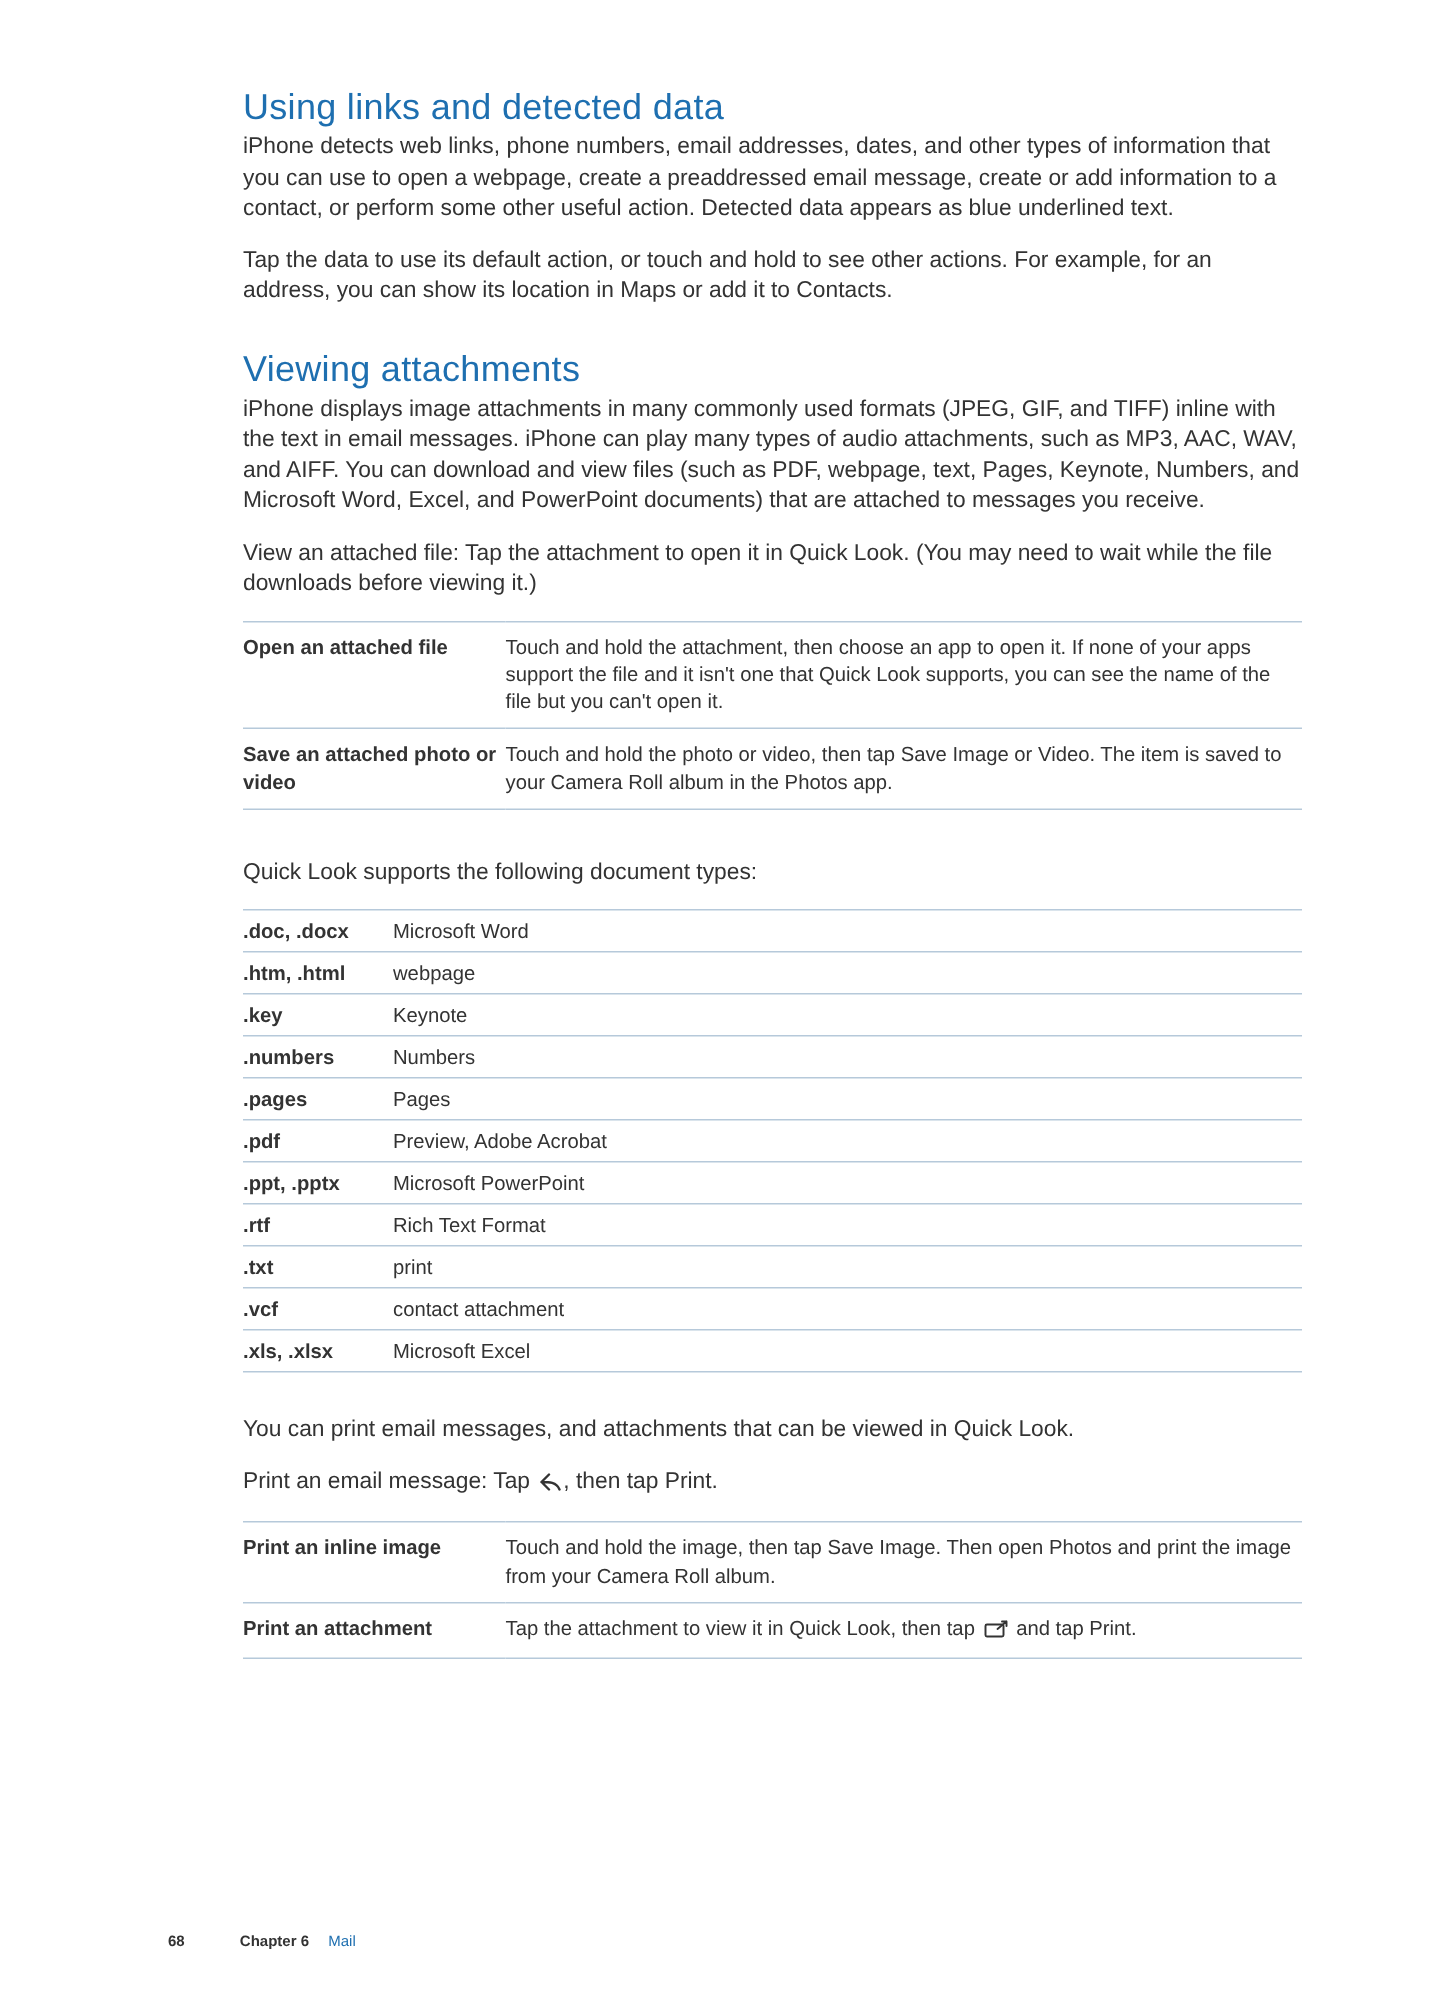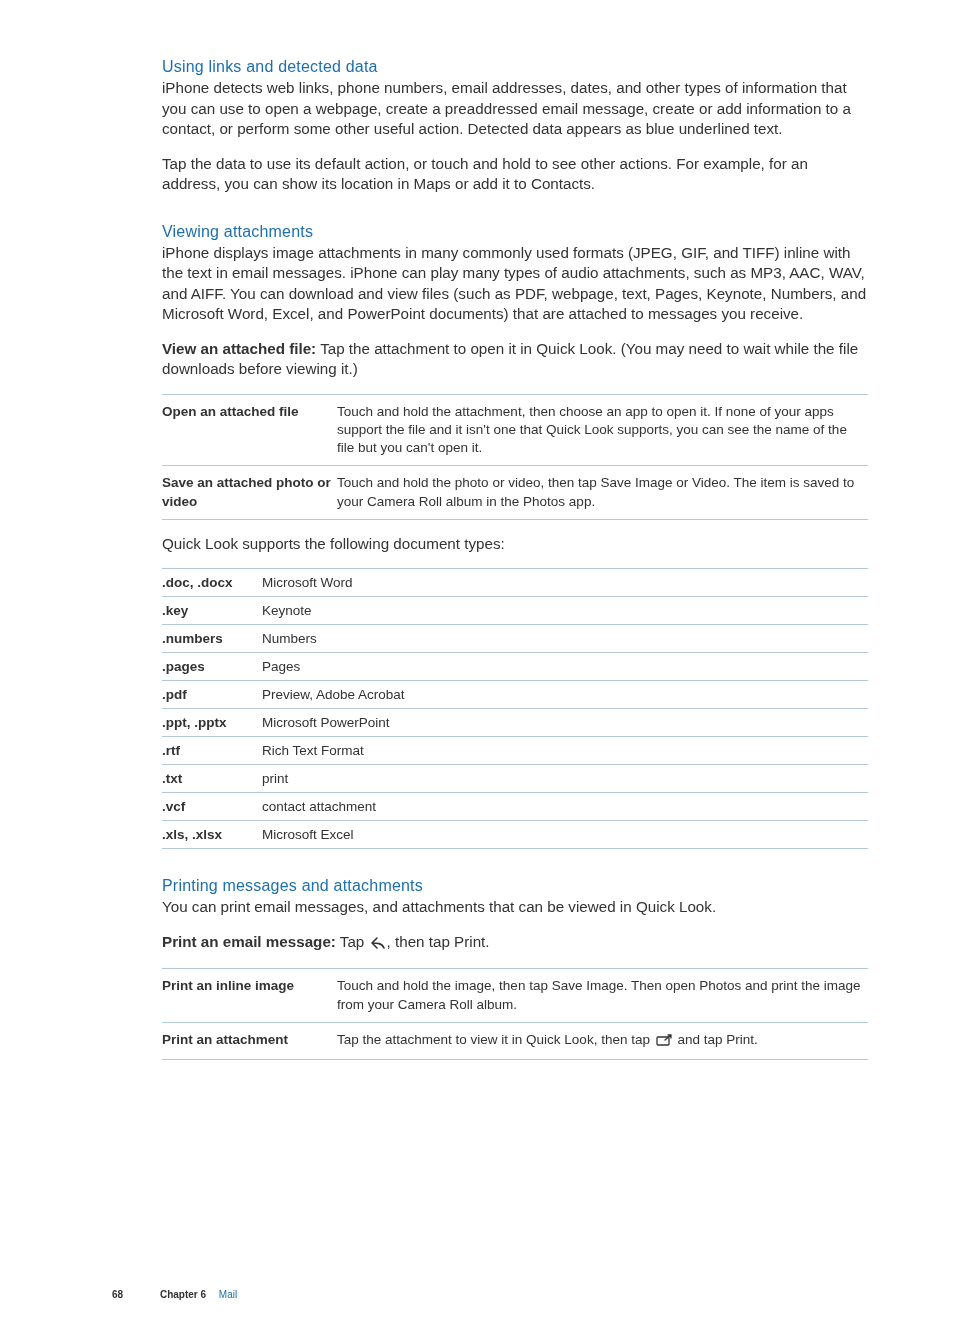--- a/index.html
+++ b/index.html
@@ -1,23 +1,23 @@
 <!DOCTYPE html>
 <html><head>
   <meta charset="utf-8">
   <style>
     * { box-sizing: border-box; margin: 0; padding: 0; }
     html, body { width: 954px; height: 1336px; background: #fff; font-family: "Myriad Pro", "Segoe UI", "Helvetica Neue", Arial, sans-serif; color: #333; }
     .page { padding: 58px 86px 0 96px; }
     .content { margin-left: 66px; }
-    h2 { color: #1e6fb0; font-weight: 400; font-size: 16px; margin-bottom: 2px; letter-spacing: 0.2px; }
+    h2 { color: #1e6fb0; font-weight: 400; font-size: 24px; margin-bottom: 2px; letter-spacing: 0.2px; }
     p { font-size: 15.2px; line-height: 1.35; color: #333; margin-bottom: 14px; }
     .section { margin-bottom: 28px; }
-    .bold-run { font-weight: 700; color: #333; }
-    table.info { width: 100%; border-collapse: collapse; font-size: 13.5px; margin-top: 4px; margin-bottom: 14px; }
+    .bold-run { font-weight: 400; color: #333; }
+    table.info { width: 100%; border-collapse: collapse; font-size: 13.5px; margin-top: 4px; margin-bottom: 32px; }
     table.info td { padding: 8px 6px 8px 0; vertical-align: top; border-top: 1px solid #b6c9da; line-height: 1.35; }
     table.info tr:last-child td { border-bottom: 1px solid #b6c9da; }
     table.info td:first-child { width: 175px; font-weight: 600; color: #333; }
     table.types { width: 100%; border-collapse: collapse; font-size: 13.5px; }
     table.types td { padding: 6px 6px 6px 0; vertical-align: top; border-top: 1px solid #b6c9da; }
     table.types tr:last-child td { border-bottom: 1px solid #b6c9da; }
     table.types td:first-child { width: 100px; font-weight: 600; color: #333; }
     .icon-inline { display: inline-block; vertical-align: -2px; margin: 0 2px; }
     .footer { position: absolute; left: 112px; bottom: 36px; font-size: 10px; color: #333; }
     .footer .pagenum { font-weight: 600; margin-right: 34px; }
@@ -61,20 +61,24 @@
 
       <p>Quick Look supports the following document types:</p>
 
       <table class="types">
         <tbody>
               <tr>
                 <td>.doc, .docx</td>
                 <td>Microsoft Word</td>
               </tr>
         <tr>
+                <td>.htm, .html</td>
+                <td>webpage</td>
+              </tr>
+        <tr>
                 <td>.key</td>
                 <td>Keynote</td>
               </tr>
         <tr>
                 <td>.numbers</td>
                 <td>Numbers</td>
               </tr>
         <tr>
                 <td>.pages</td>
                 <td>Pages</td>
@@ -101,21 +105,20 @@
               </tr>
         <tr>
                 <td>.xls, .xlsx</td>
                 <td>Microsoft Excel</td>
               </tr>
       </tbody>
           </table>
     </div>
 
     <div class="section mt8">
-      <h2>Printing messages and attachments</h2>
       <p>You can print email messages, and attachments that can be viewed in Quick Look.</p>
       <p>
         <span class="bold-run">Print an email message:</span><span>  Tap </span><span class="icon-inline"><svg width="14" height="12" viewBox="0 0 14 12">
                 <path d="M6 1 L1 6 L6 11 M1 6 C 6 6 11 6 13 11" fill="none" stroke="#333" stroke-width="1.6" stroke-linecap="round" stroke-linejoin="round"></path>
               </svg></span><span>, then tap Print.</span>
       </p>
 
       <table class="info">
         <tbody>
               <tr>

